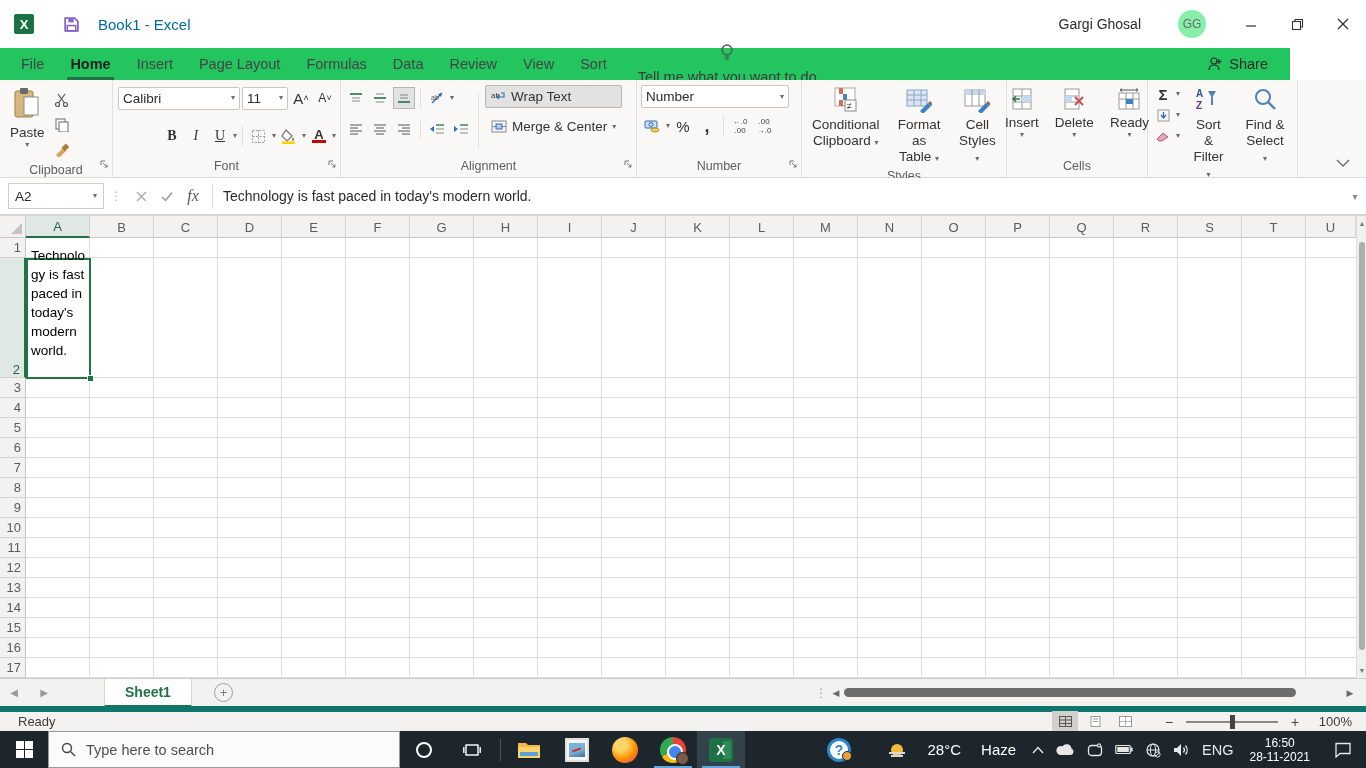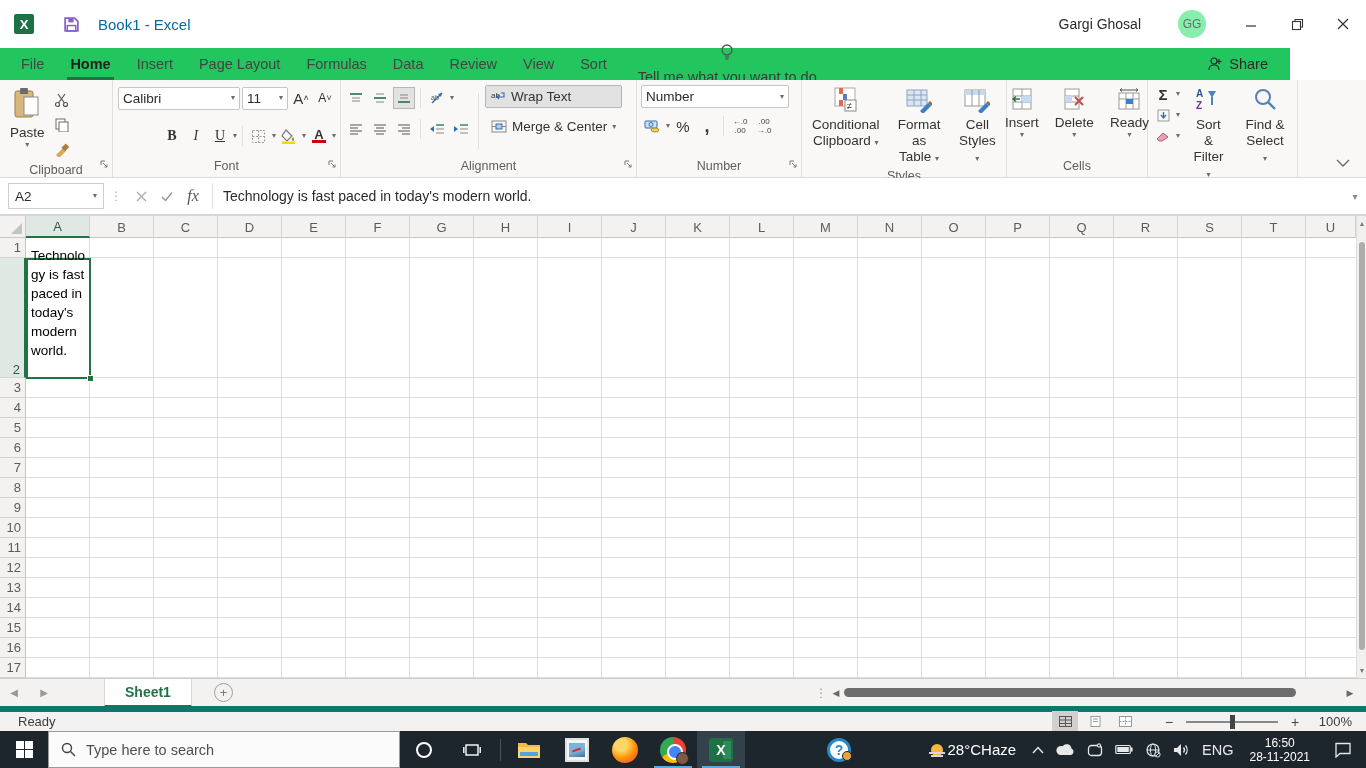--- a/index.html
+++ b/index.html
@@ -105,21 +105,21 @@
   .taskbar { top:731px; left:0; width:1366px; height:37px; background:#1d262c; display:flex; align-items:stretch; }
   .tslot { width:48px; display:flex; align-items:center; justify-content:center; position:relative; }
   .tslot.running::after { content:""; position:absolute; bottom:0; left:5px; right:5px; height:2px; background:#5fa8dc; }
   .tslot.open { background:#33414b; }
   .searchbox { width:352px; background:#fbfbfb; border:1px solid #9a9a9a; display:flex; align-items:center; padding-left:12px; gap:10px; }
   .searchbox input { border:none; outline:none; background:transparent; font-size:14.5px; color:#3b3b3b; width:270px; font-family:"Liberation Sans", sans-serif; }
   .searchbox input::placeholder { color:#4f4f4f; opacity:1; }
   .tb-sep { width:1px; height:22px; background:#4a545a; align-self:center; margin:0 4px; }
   .tray { margin-left:auto; display:flex; align-items:center; gap:0; }
   .tray-item { display:flex; align-items:center; justify-content:center; padding:0 6px; height:37px; color:#e8e8e8; font-size:14.5px; }
-  .weather { display:flex; align-items:center; gap:0; color:#fff; font-size:15px; padding:0 10px; }
+  .weather { display:flex; align-items:center; gap:20px; color:#fff; font-size:15px; padding:0 10px; }
   .clock { display:flex; flex-direction:column; align-items:center; justify-content:center; color:#fff; font-size:12px; line-height:14px; padding:0 10px; }
   .actioncenter { padding:0 14px; }
 
   .excel-ico { width:24px; height:24px; border-radius:3px; background:#1e7145; position:relative; display:flex; align-items:center; justify-content:center; color:#fff; font-weight:bold; font-size:14px; }
   .excel-ico::before { content:""; position:absolute; right:2px; top:3px; bottom:3px; width:8px; background:#2e8b57; border-radius:1px; }
   .excel-ico span { position:relative; }
   .help-ico { width:24px; height:24px; border-radius:50%; border:3px solid #2b88c8; color:#2b88c8; background:#fff; font-weight:bold; font-size:14px; display:flex; align-items:center; justify-content:center; position:relative; }
   .help-ico i { position:absolute; right:-4px; bottom:-2px; width:10px; height:10px; border-radius:50%; background:#e8a33d; border:1px solid #1d262c; }
   .chrome-ico { width:26px; height:26px; border-radius:50%; background:conic-gradient(#ea4335 0 33%, #fbbc05 33% 66%, #34a853 66% 100%); position:relative; }
   .chrome-ico::before { content:""; position:absolute; left:7px; top:7px; width:12px; height:12px; border-radius:50%; background:#4285f4; border:2px solid #fff; }

